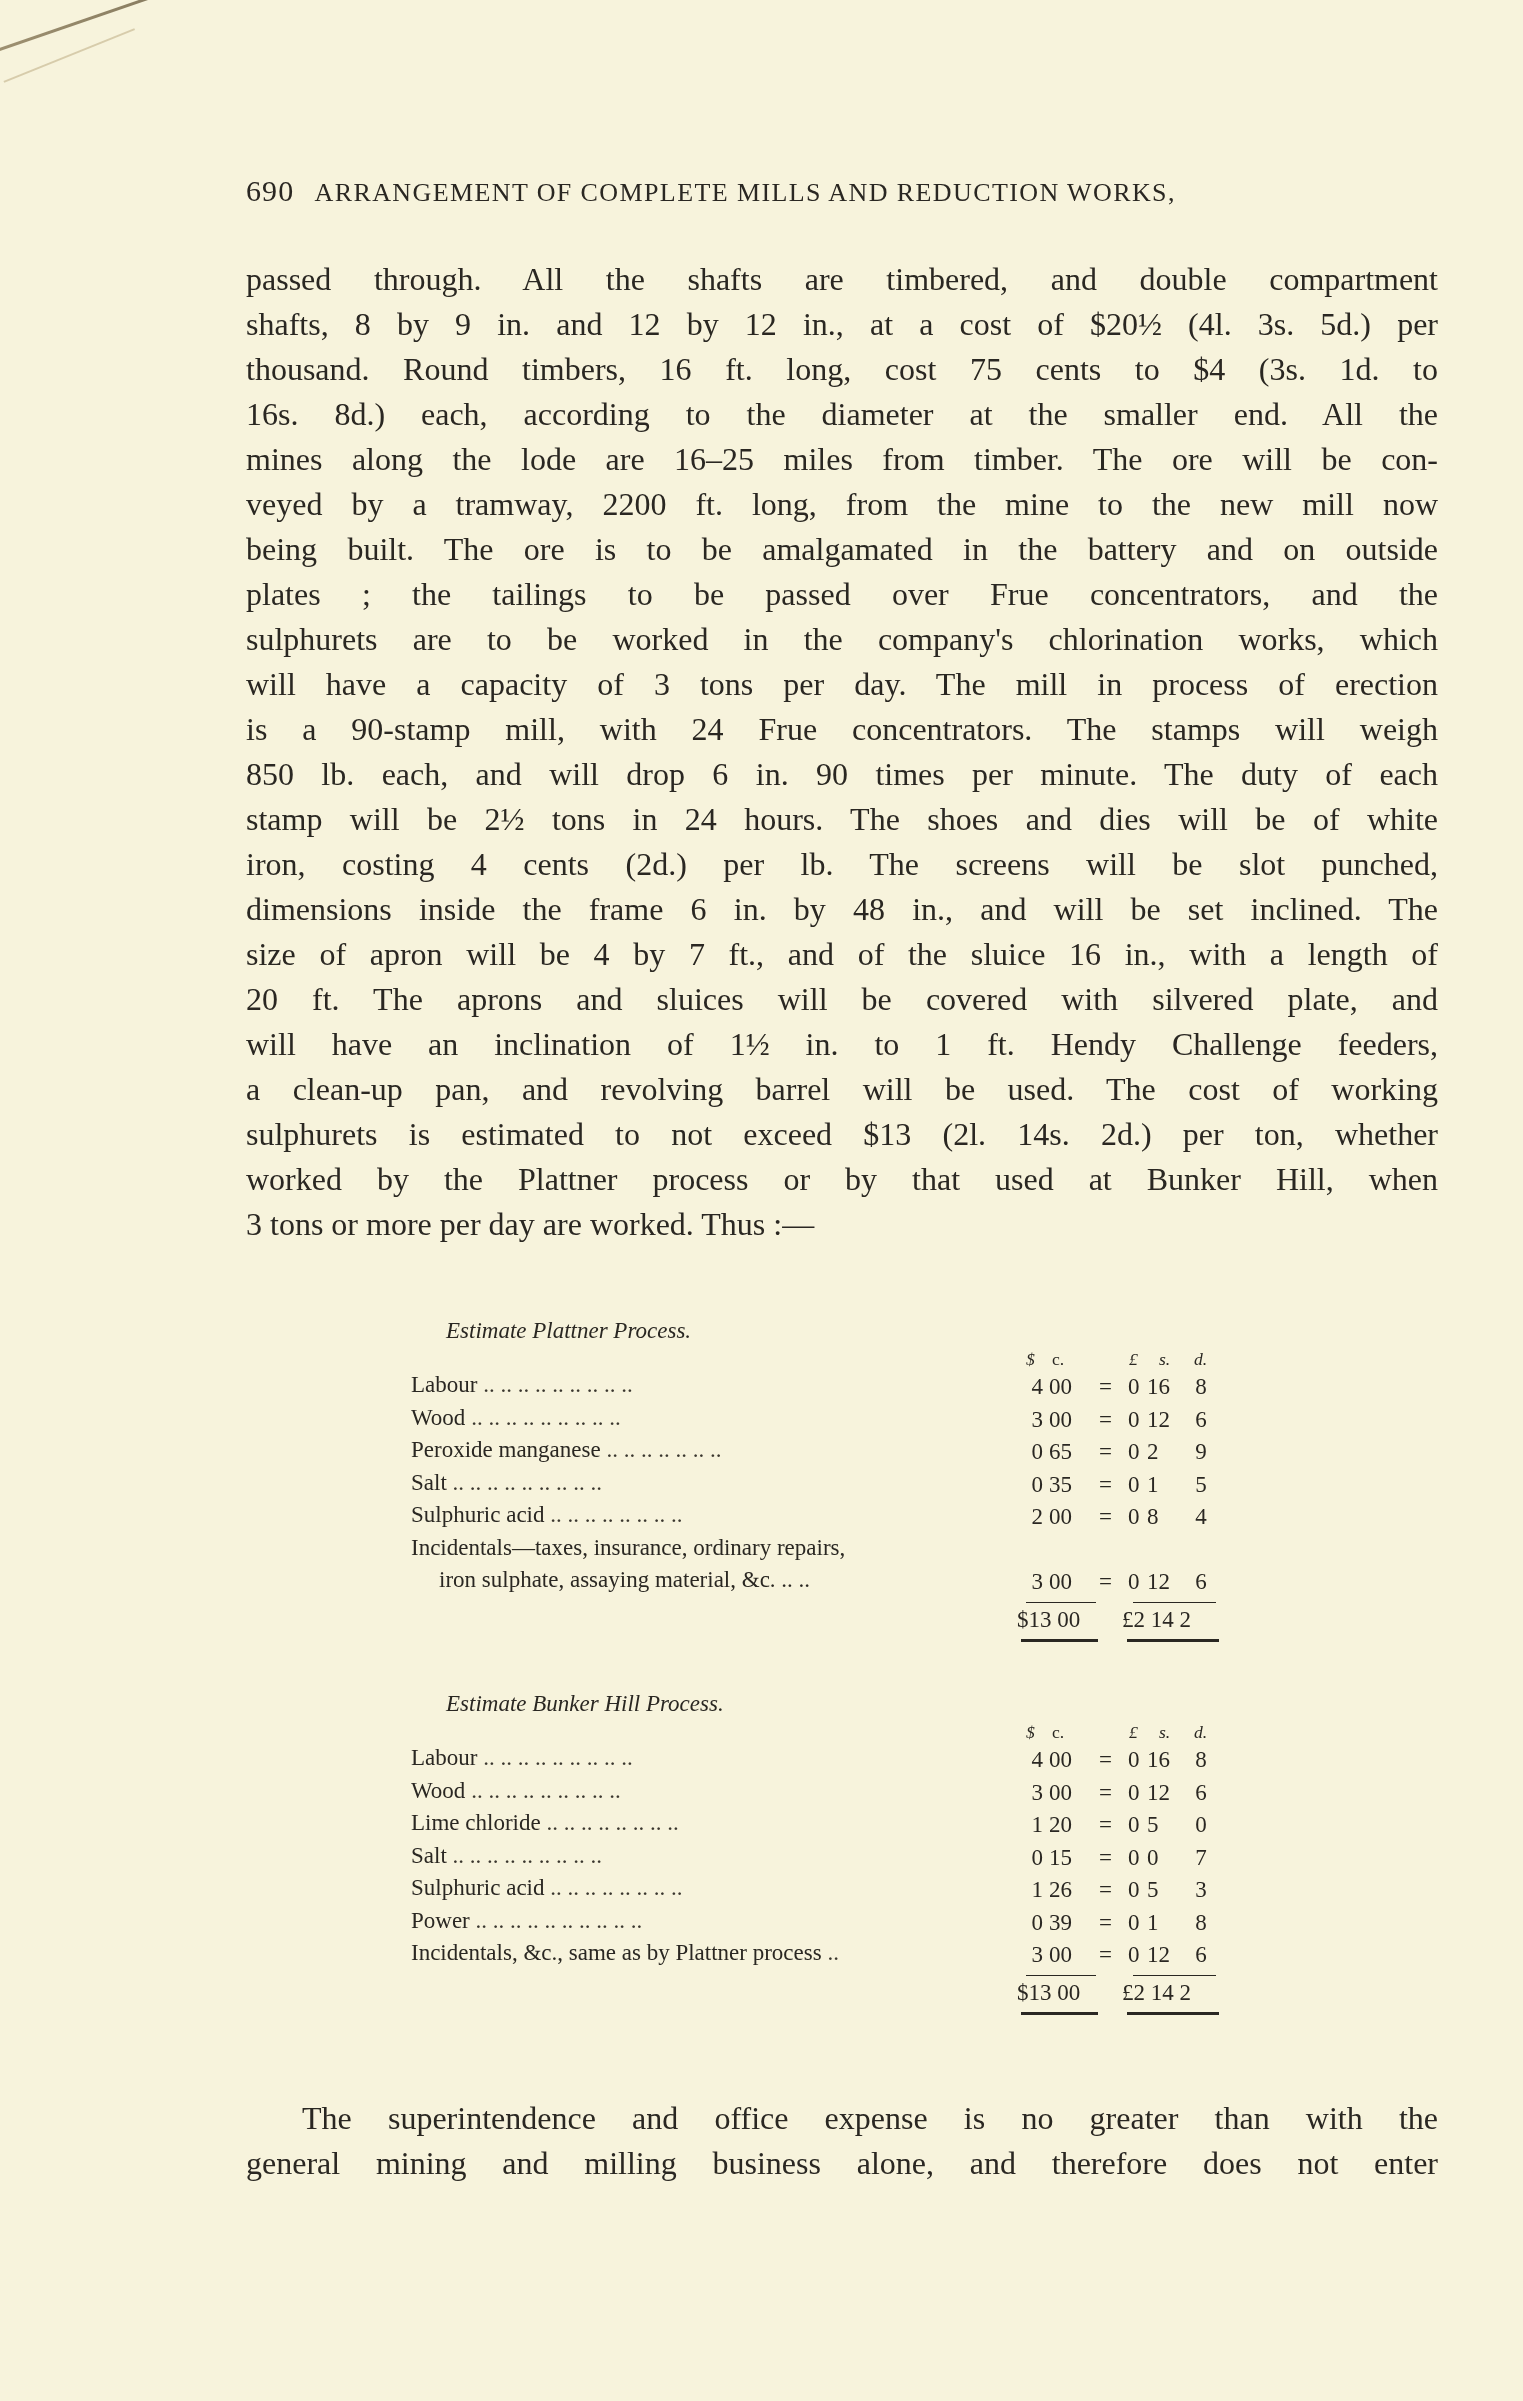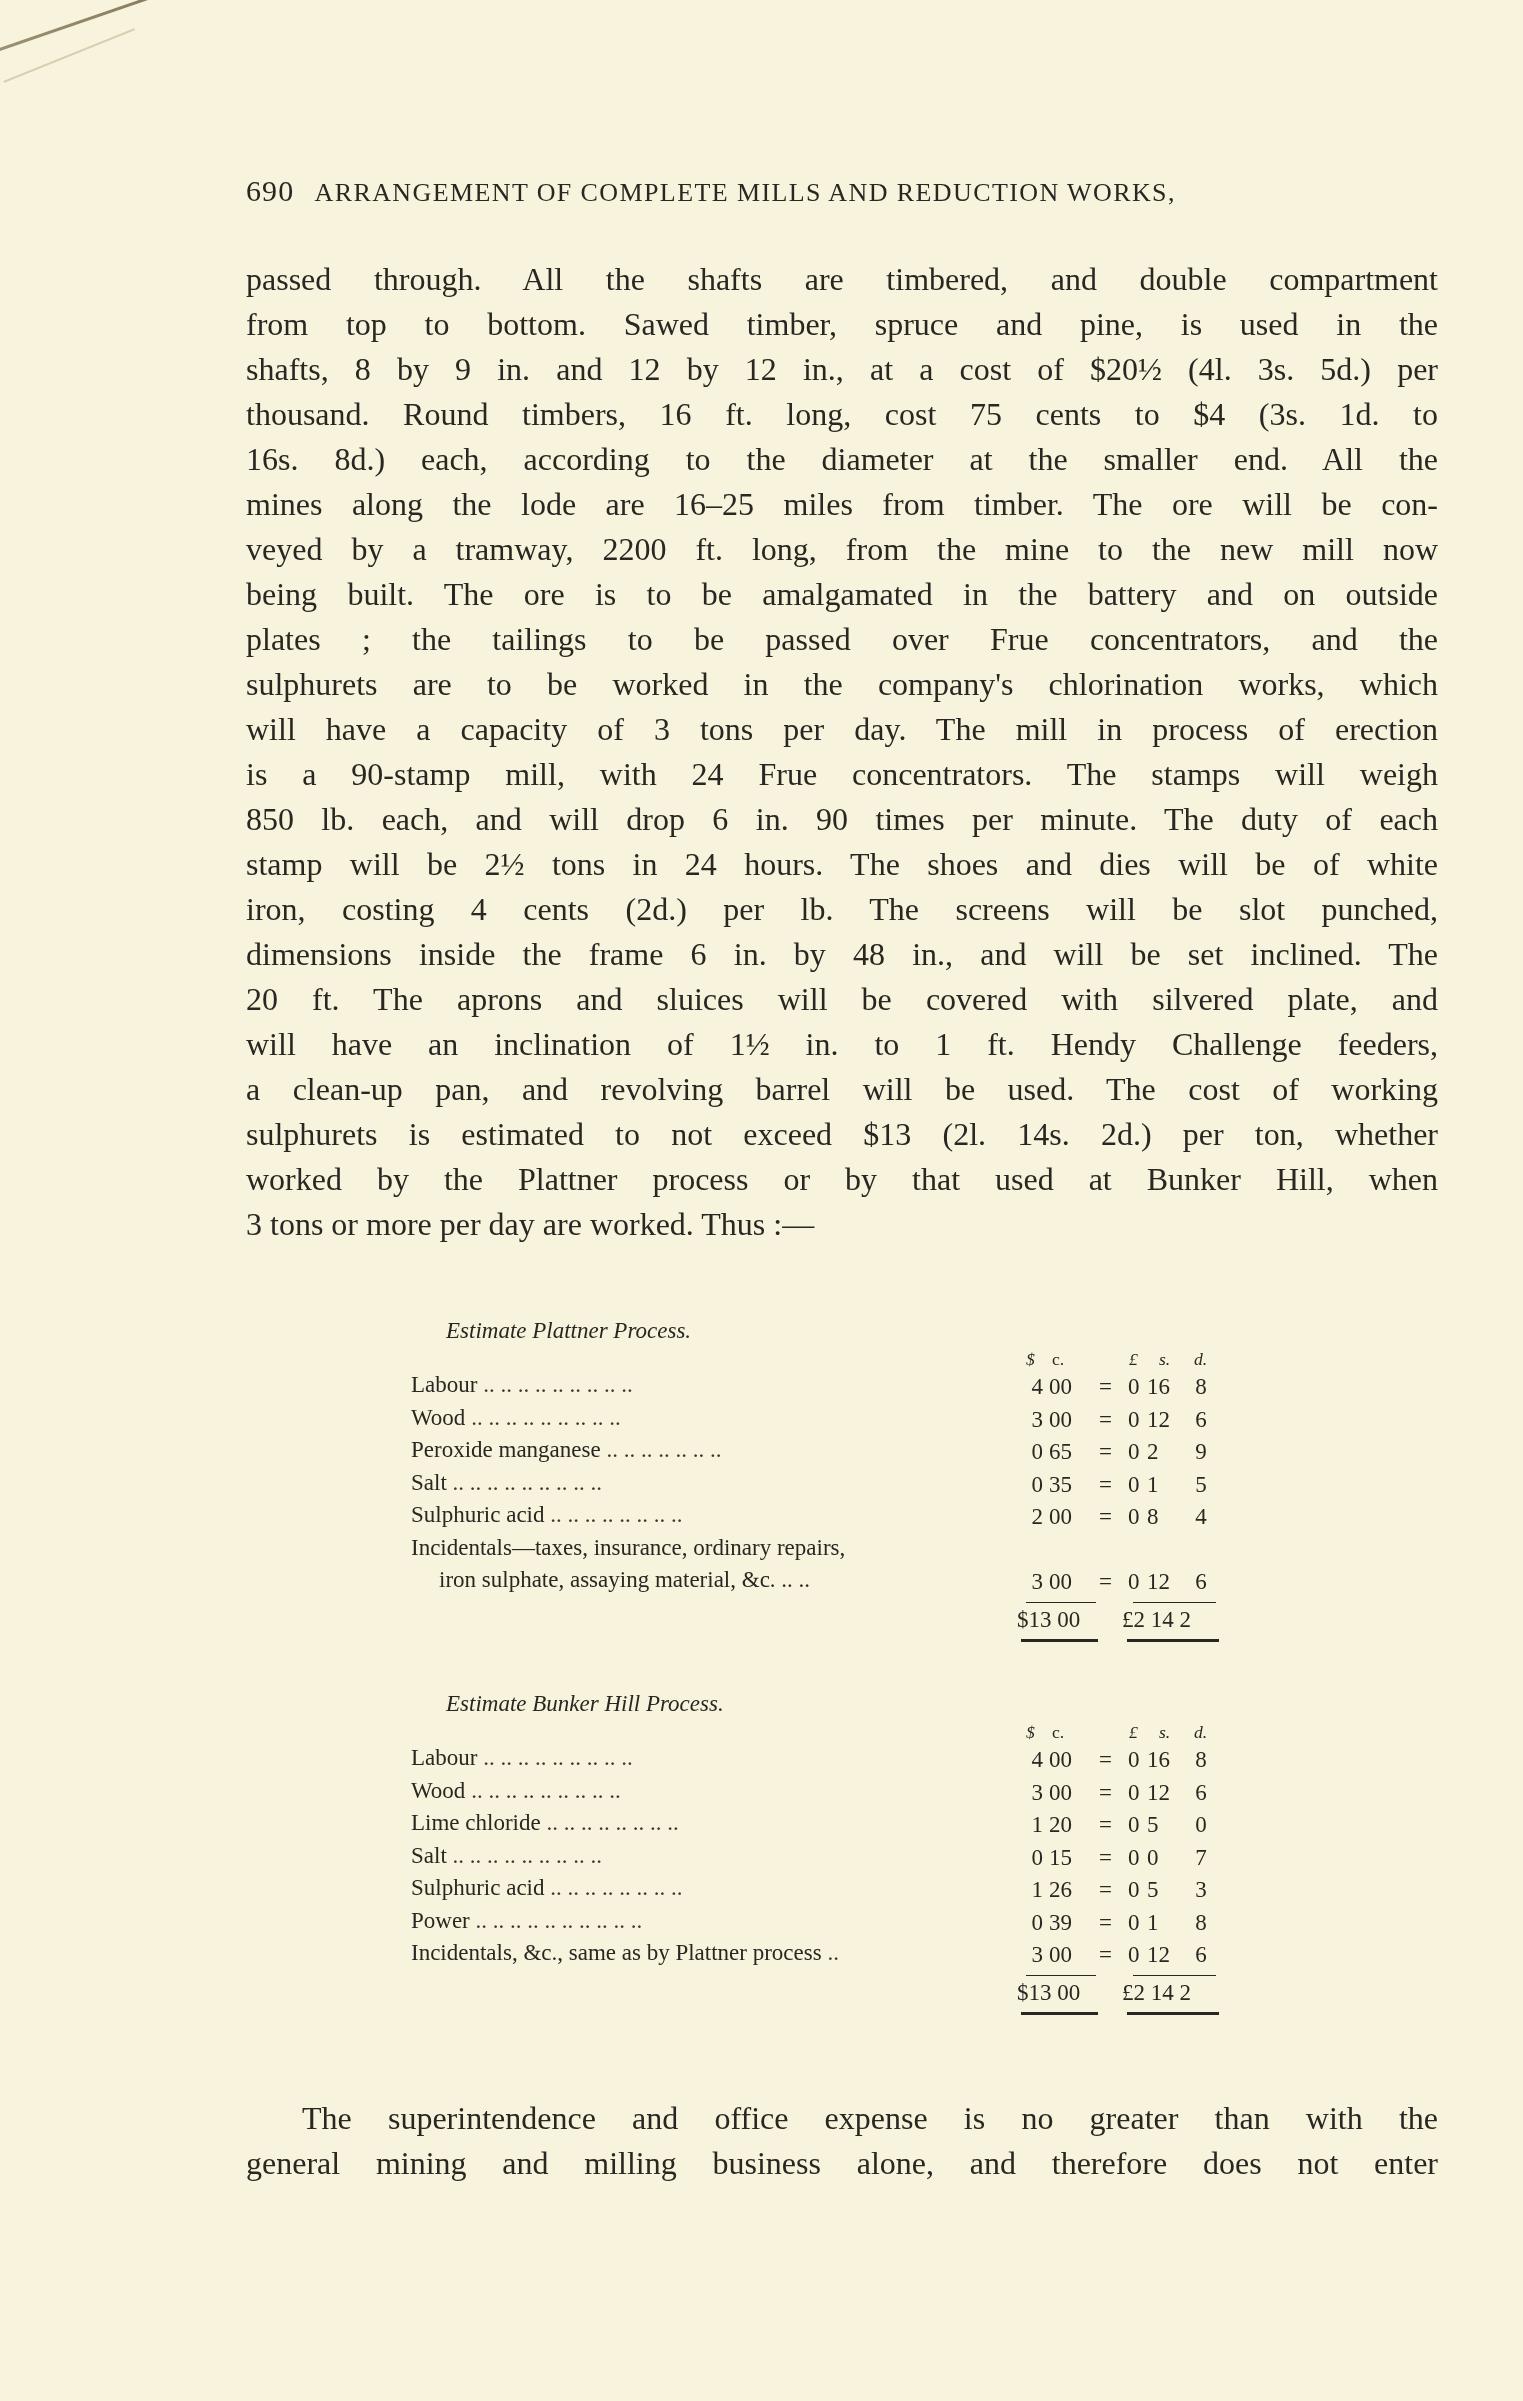--- a/index.html
+++ b/index.html
@@ -68,35 +68,35 @@
 <div class="crease"></div>
 <div class="crease2"></div>
 
 <div class="running-head">
   <span class="pg">690</span>
   <span class="title">ARRANGEMENT OF COMPLETE MILLS AND REDUCTION WORKS,</span>
 </div>
 
 <div class="body-text" id="body-text">
     <span class="line">passed through.  All the shafts are timbered, and double compartment</span>
-    <span class="line">from top to bottom.  Sawed timber, spruce and pine, is used in the</span>
     <span class="line">shafts, 8 by 9 in. and 12 by 12 in., at a cost of $20½ (4l. 3s. 5d.) per</span>
     <span class="line">thousand.  Round timbers, 16 ft. long, cost 75 cents to $4 (3s. 1d. to</span>
     <span class="line">16s. 8d.) each, according to the diameter at the smaller end.  All the</span>
     <span class="line">mines along the lode are 16–25 miles from timber.  The ore will be con-</span>
     <span class="line">veyed by a tramway, 2200 ft. long, from the mine to the new mill now</span>
     <span class="line">being built.  The ore is to be amalgamated in the battery and on outside</span>
     <span class="line">plates ; the tailings to be passed over Frue concentrators, and the</span>
     <span class="line">sulphurets are to be worked in the company's chlorination works, which</span>
     <span class="line">will have a capacity of 3 tons per day.  The mill in process of erection</span>
     <span class="line">is a 90-stamp mill, with 24 Frue concentrators.  The stamps will weigh</span>
     <span class="line">850 lb. each, and will drop 6 in. 90 times per minute.  The duty of each</span>
     <span class="line">stamp will be 2½ tons in 24 hours.  The shoes and dies will be of white</span>
     <span class="line">iron, costing 4 cents (2d.) per lb.  The screens will be slot punched,</span>
     <span class="line">dimensions inside the frame 6 in. by 48 in., and will be set inclined.  The</span>
+    <span class="line">size of apron will be 4 by 7 ft., and of the sluice 16 in., with a length of</span>
     <span class="line">20 ft.  The aprons and sluices will be covered with silvered plate, and</span>
     <span class="line">will have an inclination of 1½ in. to 1 ft.  Hendy Challenge feeders,</span>
     <span class="line">a clean-up pan, and revolving barrel will be used.  The cost of working</span>
     <span class="line">sulphurets is estimated to not exceed $13 (2l. 14s. 2d.) per ton, whether</span>
     <span class="line">worked by the Plattner process or by that used at Bunker Hill, when</span>
     <span class="line last">3 tons or more per day are worked.  Thus :—</span>
   </div>
 
 <div class="table-block t1" id="t1">
   <div class="tcaption">Estimate Plattner Process.</div>

